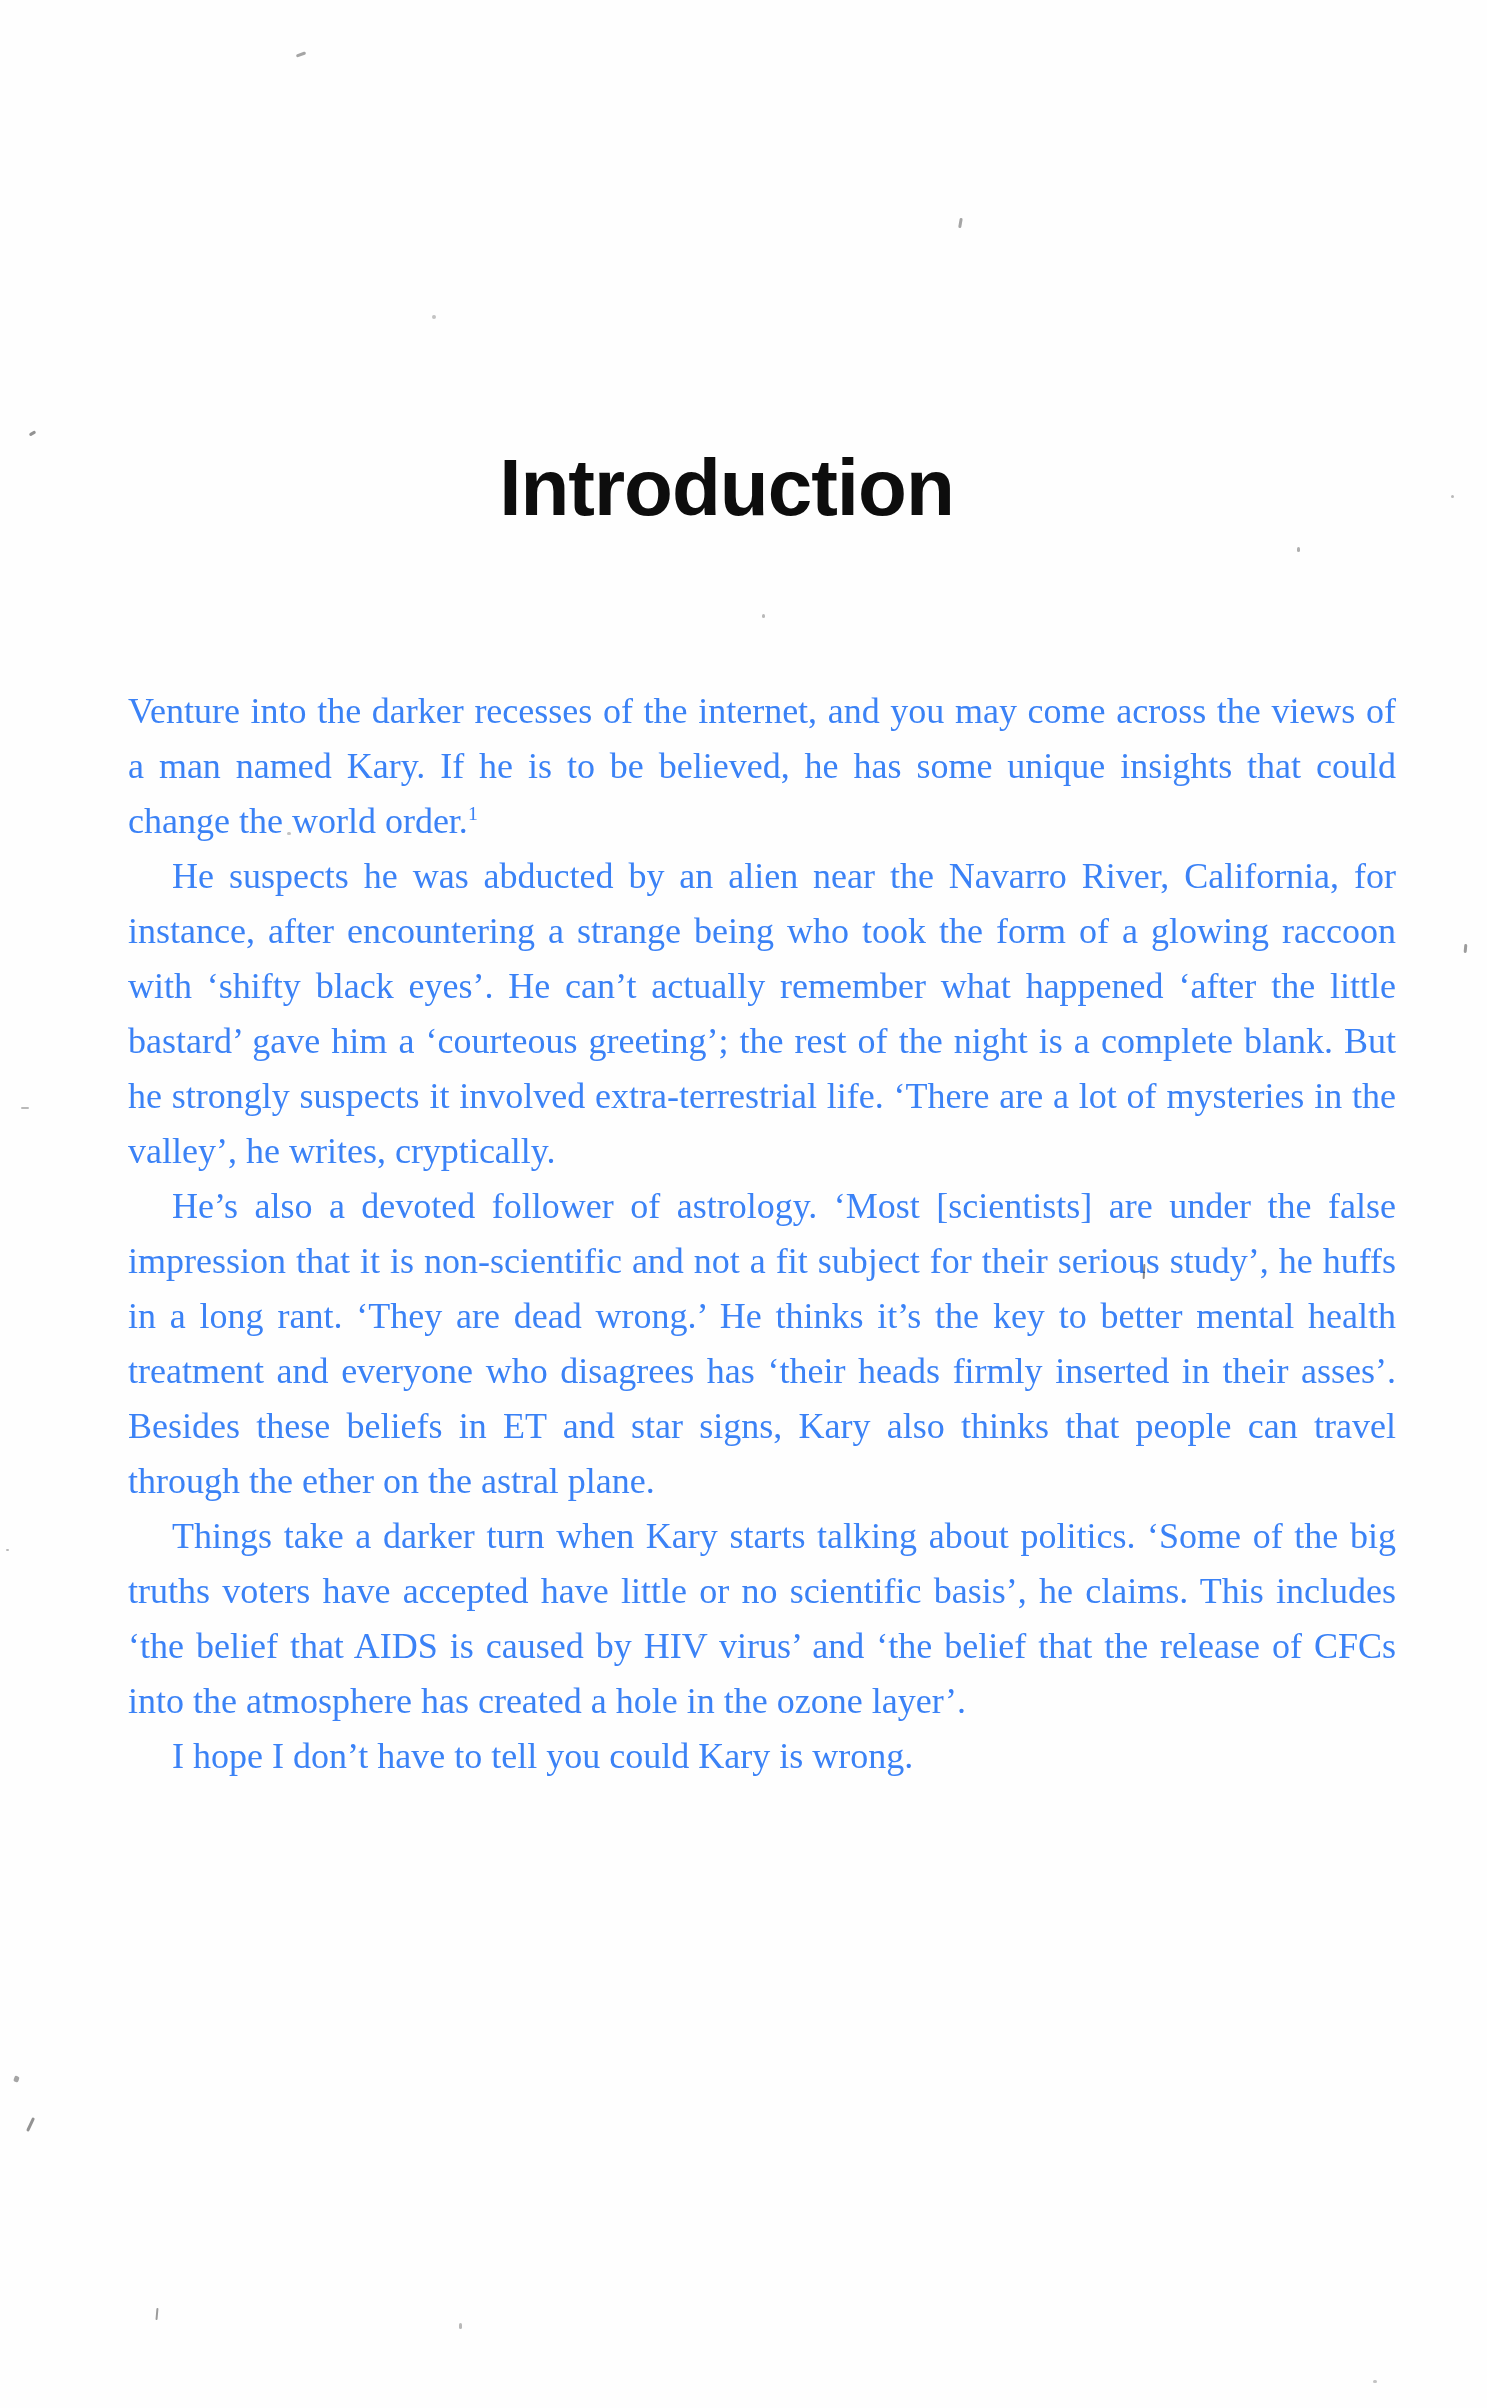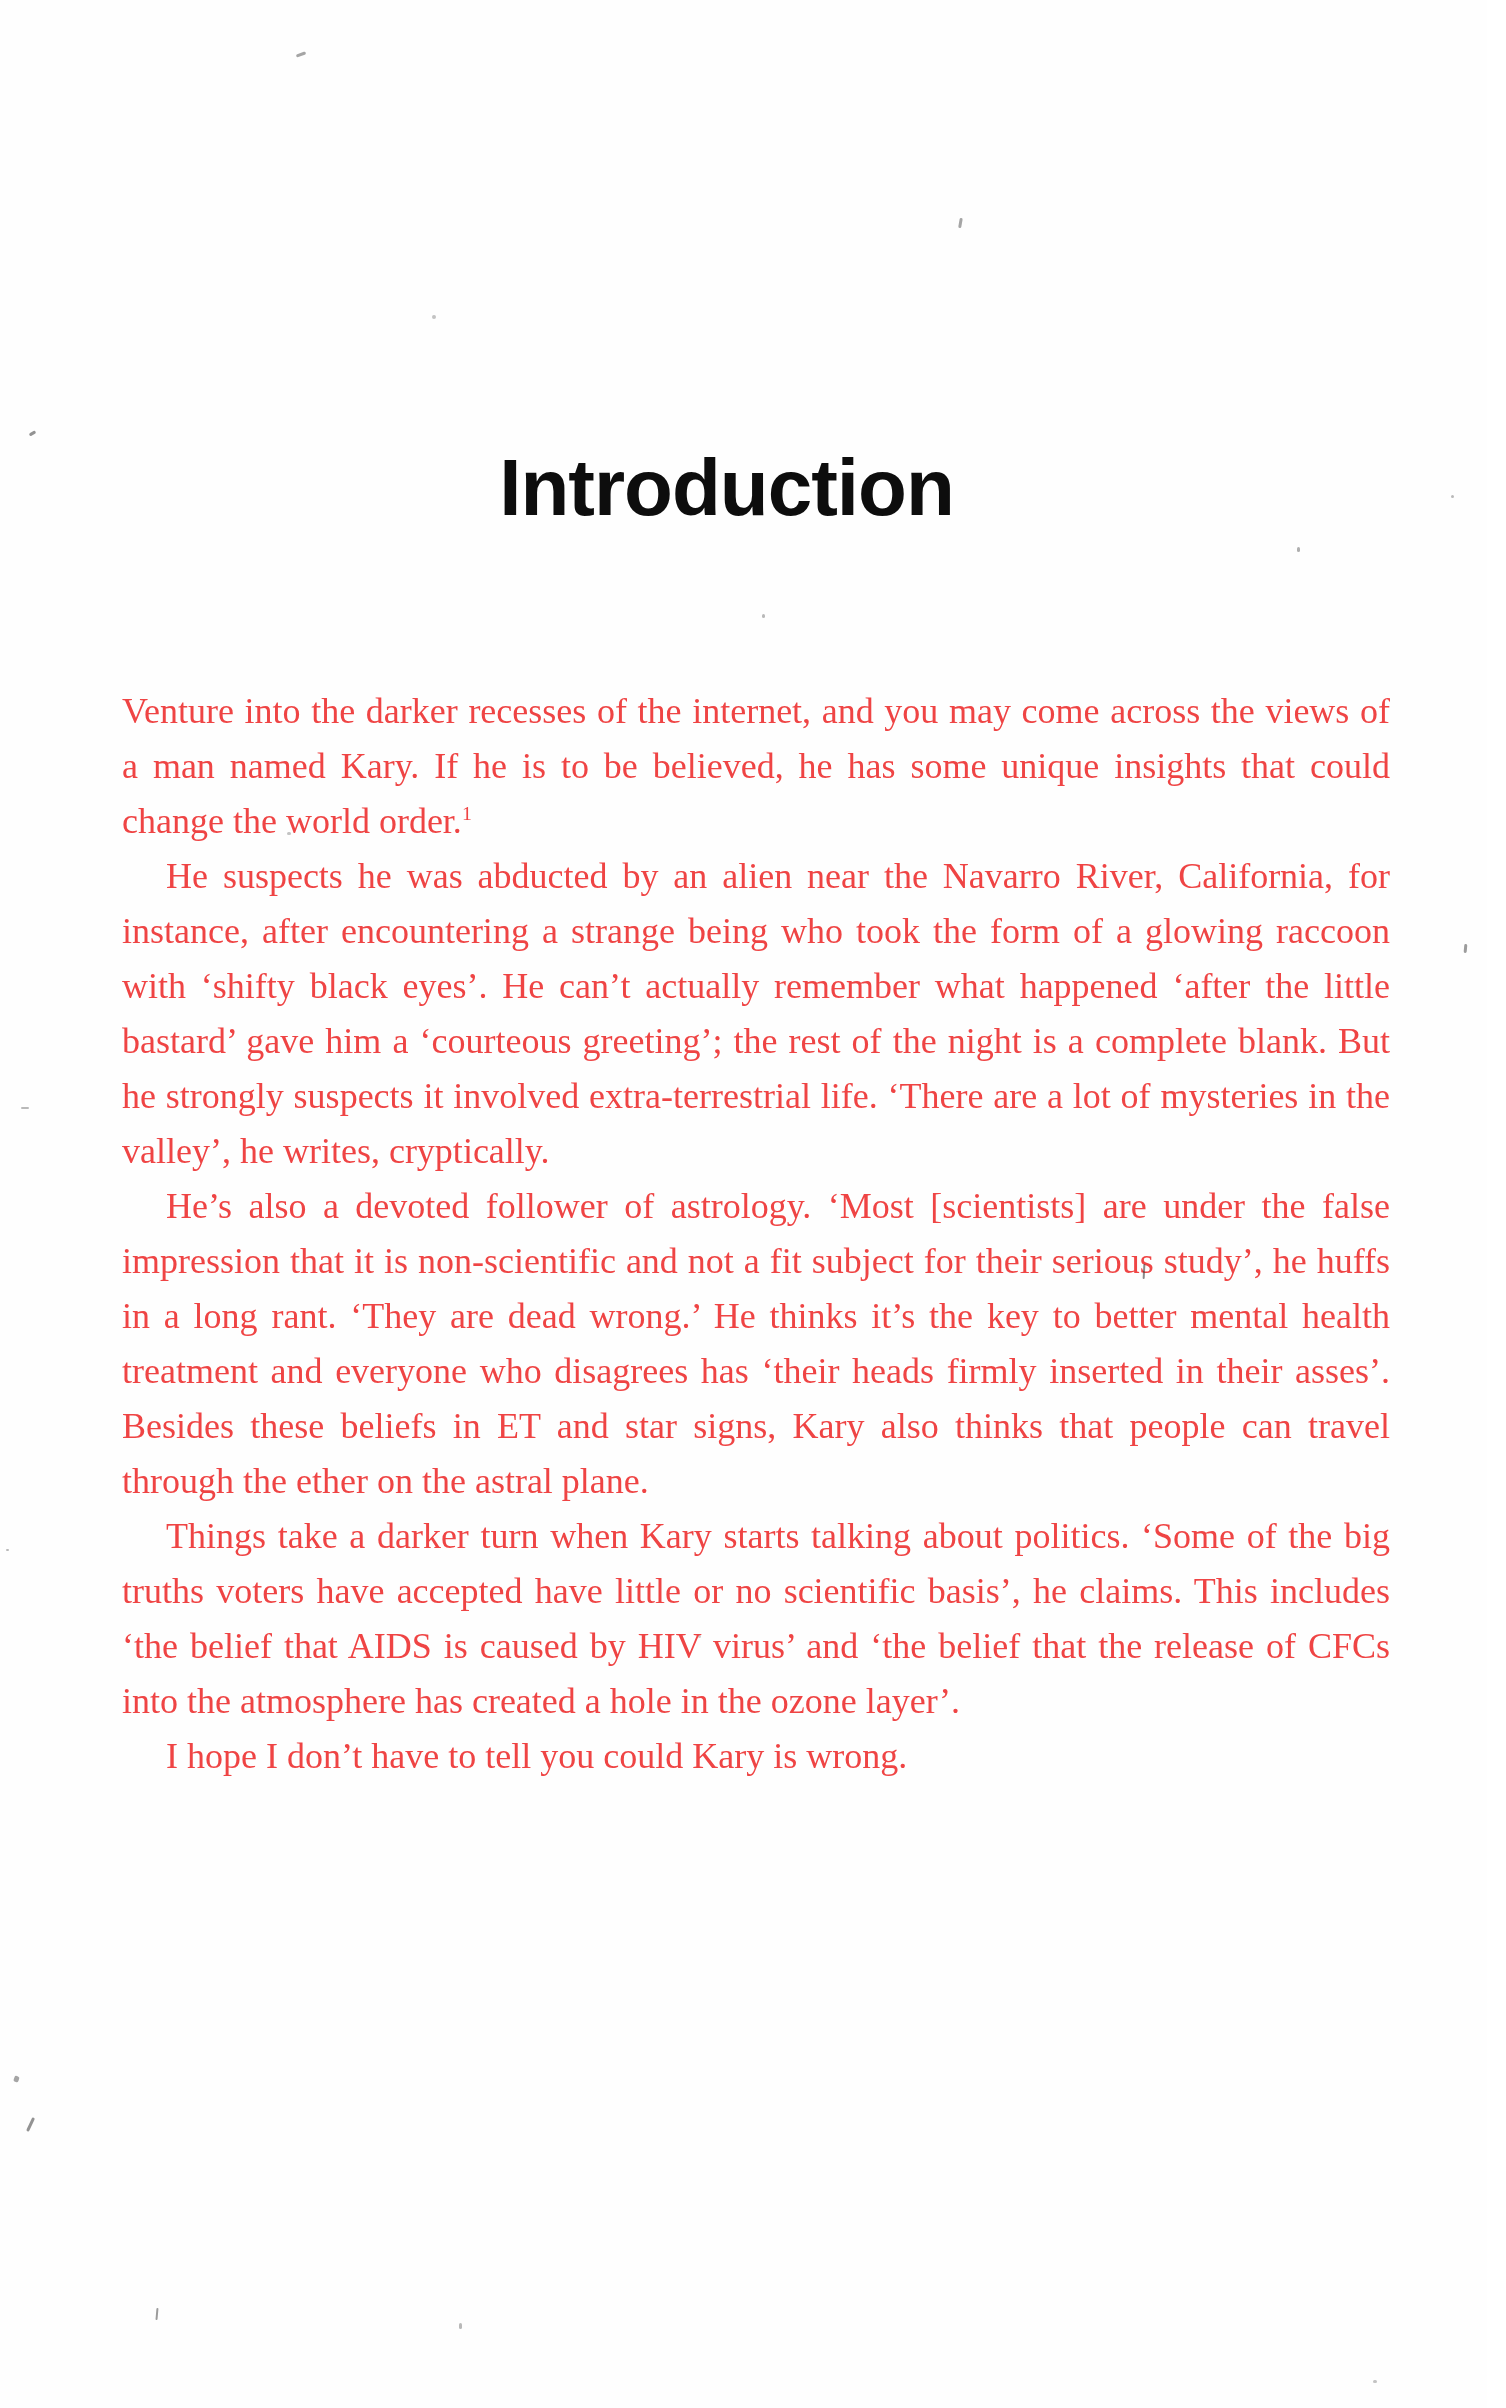--- a/index.html
+++ b/index.html
@@ -25,26 +25,26 @@
     text-align: center;
     font-family: "Liberation Sans", sans-serif;
     font-weight: 700;
     font-size: 80px;
     letter-spacing: -1px;
     color: #0d0d0d;
   }
   .body-text {
     position: absolute;
     top: 684px;
-    left: 122px;
+    left: 128px;
     width: 1268px;
     font-size: 36px;
     line-height: 55px;
     text-align: justify;
-    color: #ef4444;
+    color: #3b82f6;
   }
   .body-text p {
     margin: 0;
     padding: 0;
   }
   .body-text p + p {
     text-indent: 44px;
   }
   .body-text sup {
     font-size: 0.55em;

